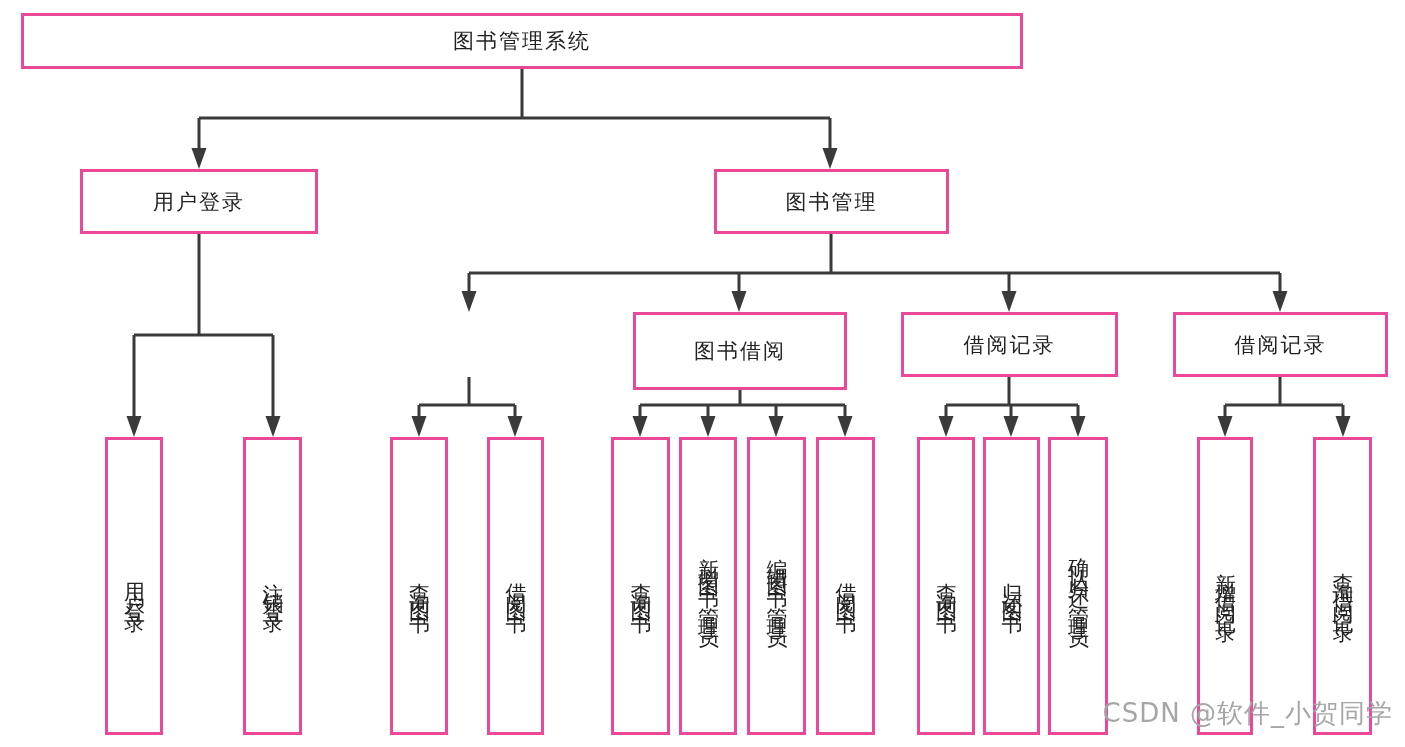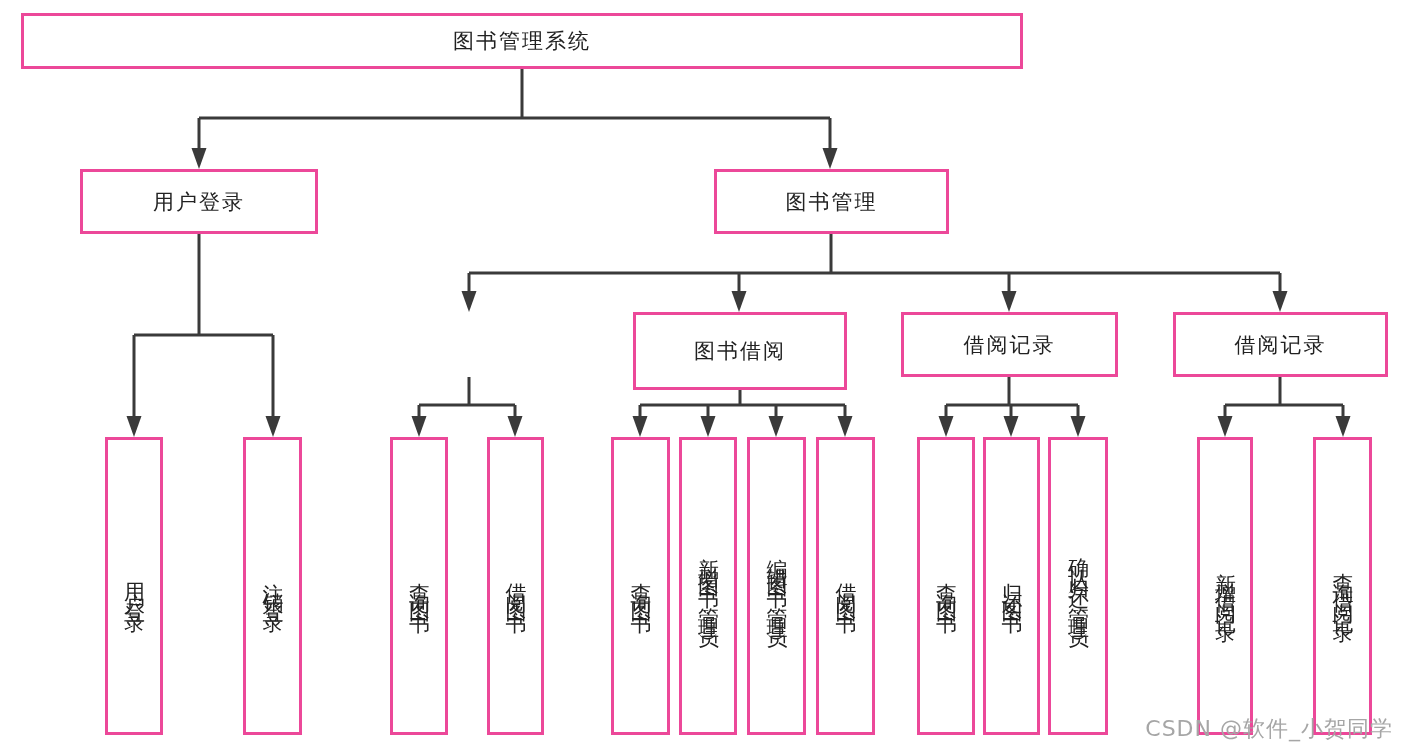--- a/index.html
+++ b/index.html
@@ -35,22 +35,22 @@
   .vbox {
     writing-mode: vertical-rl;
     text-orientation: mixed;
     font-size: 21px;
     letter-spacing: 10px;
     line-height: 1.1;
   }
   .watermark {
     position: absolute;
     right: 12px;
-    bottom: 3px;
-    font-size: 22px;
+    bottom: 16px;
+    font-size: 26px;
     letter-spacing: 1px;
     color: #a6a6a6;
     white-space: nowrap;
   }
 </style>
 </head>
 <body>
 
 <div class="stage">
 

